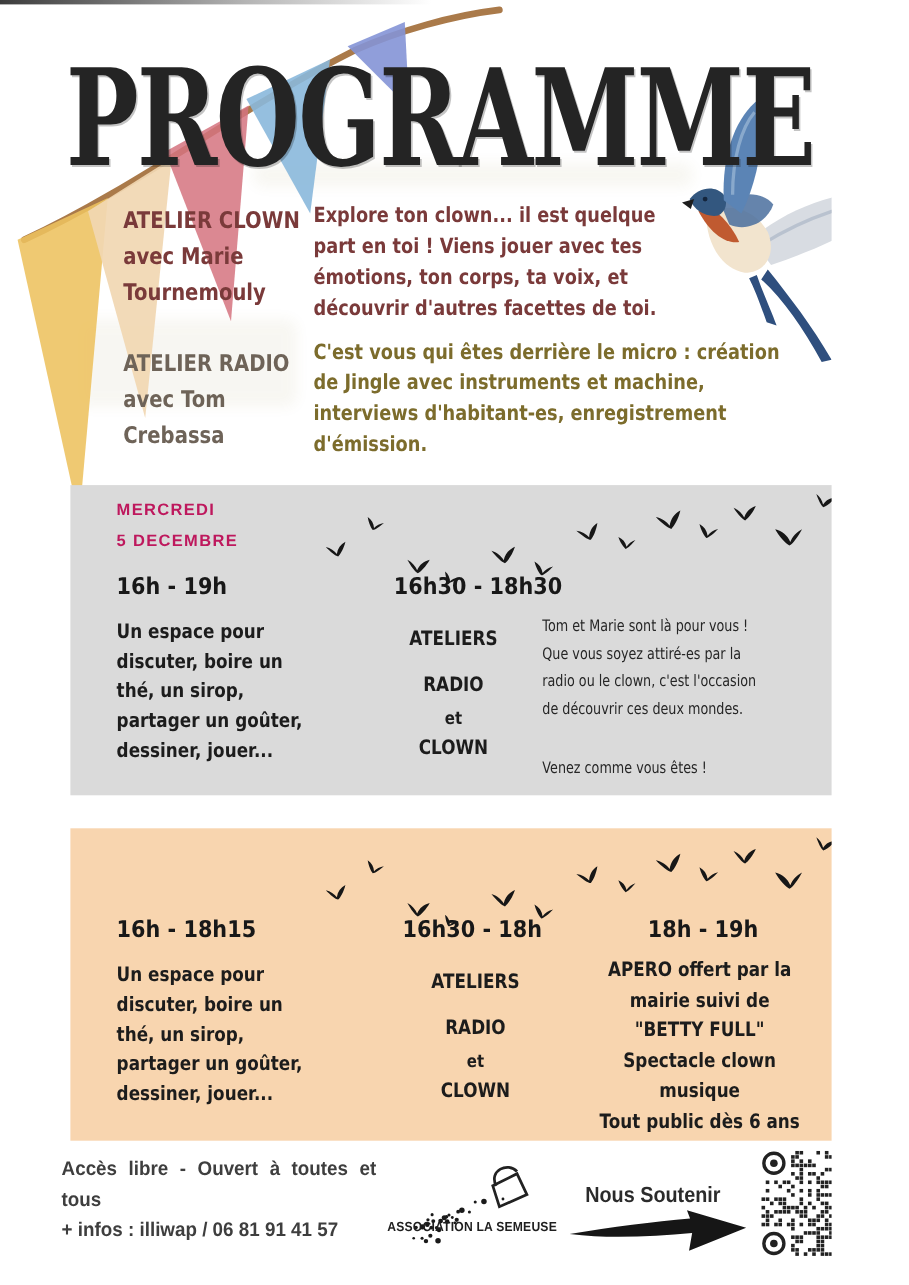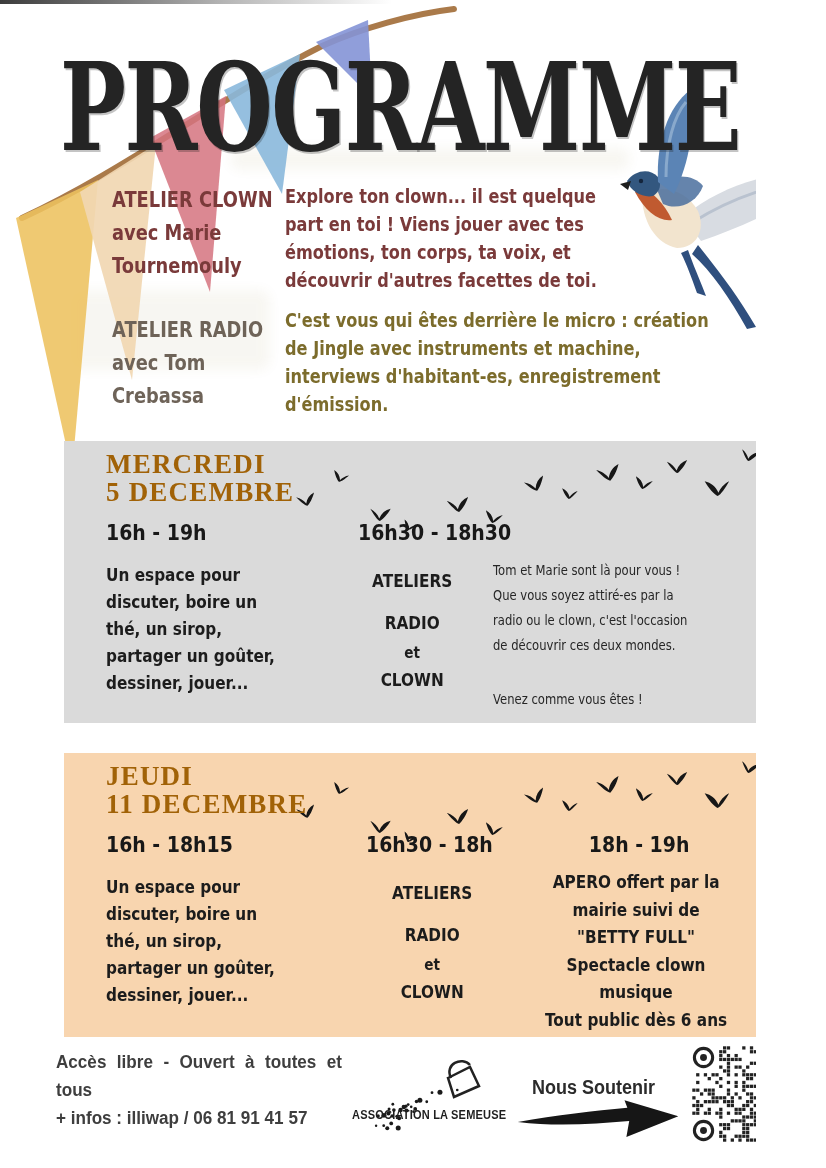--- a/index.html
+++ b/index.html
@@ -33,22 +33,22 @@
   
   #clown-label{left:112px;top:184px;color:#7a3a3a;}
   #clown-desc{left:285px;top:182px;color:#7a3a3a;}
   #radio-label{left:112px;top:314px;color:#6e6358;}
   #radio-desc{left:285px;top:306px;color:#7c6c2c;}
 
   
   .day-block{position:absolute;left:64px;width:702px;}
   #day0{top:441px;height:282px;}
   #day1{top:753px;height:284px;}
-  .day-header{position:absolute;left:42px;top:9px;font-family:Liberation Serif, serif;
-    font-weight:700;font-size:27px;line-height:28px;letter-spacing:1.2px;color:#a16207;}
+  .day-header{position:absolute;left:42px;top:9px;font-family:Liberation Sans, sans-serif;
+    font-weight:700;font-size:15px;line-height:28px;letter-spacing:1.2px;color:#be185d;}
   .time{position:absolute;top:80px;font-weight:700;font-size:21px;transform:scaleX(.9);
     transform-origin:0 0;white-space:nowrap;color:#181818;}
   .t1{left:42px;}
   #day0 .t2{left:294px;} #day1 .t2{left:302px;}
   .t3{left:450px;width:278px;text-align:center;}
   .col{position:absolute;}
   .c1{left:42px;top:120px;width:282px;}
   .c2{left:253px;top:126px;width:224px;text-align:center;}
   #day1 .c2{left:273px;}
   .c2 div:nth-child(1){margin-bottom:15px;}
@@ -261,24 +261,20 @@
         <svg viewBox="0 0 25 17" width="27" height="18" style="left: 640px; top: 38px; transform: rotate(-5deg) scaleX(-1);">
           <use href="#bird-shape" fill="#171717"></use>
         </svg>
         <svg viewBox="0 0 25 17" width="19" height="13" style="left: 676px; top: 8px; transform: rotate(15deg);">
           <use href="#bird-shape" fill="#171717"></use>
         </svg>
         <svg viewBox="0 0 25 17" width="24" height="16" style="left: 694px; top: 30px; transform: rotate(-20deg) scaleX(-1);">
           <use href="#bird-shape" fill="#171717"></use>
         </svg>
       </div>
-    <div class="day-header">
-      <div>JEUDI</div>
-      <div>11 DECEMBRE</div>
-    </div>
     <div class="time t1">16h - 18h15</div>
     <div class="time t2">16h30 - 18h</div>
     <div class="time t3">18h - 19h</div>
     <div class="col c1 fun">
         <div>Un espace pour</div>
         <div>discuter, boire un</div>
         <div>thé, un sirop,</div>
         <div>partager un goûter,</div>
         <div>dessiner, jouer...</div>
       </div>

